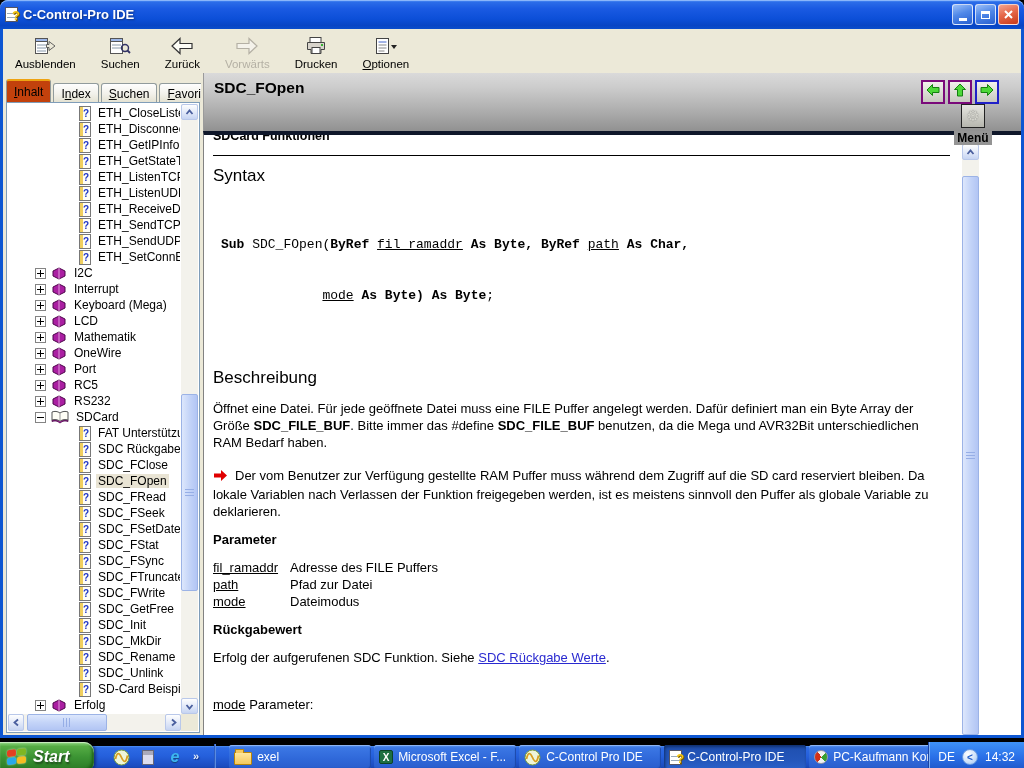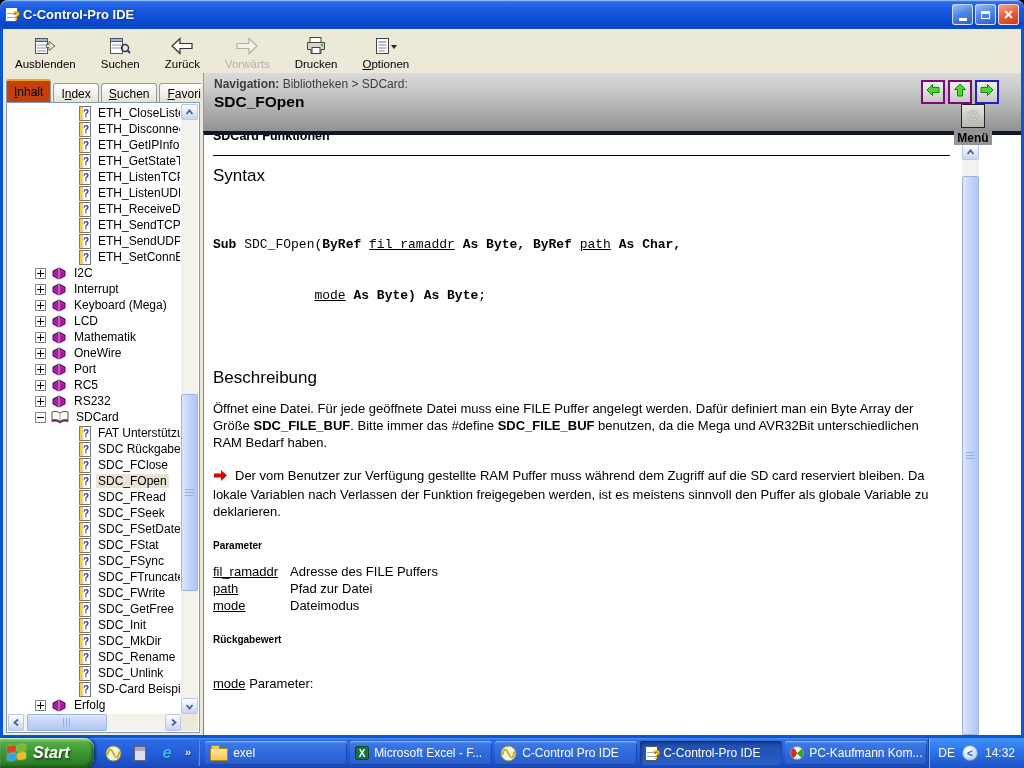--- a/index.html
+++ b/index.html
@@ -97,35 +97,35 @@
 
   
   .content{position:absolute;left:200px;right:0;top:102px;bottom:0;background:#fff;
     border-left:1px solid #828282;border-top:4px solid #0f172a;box-sizing:border-box;overflow:hidden;}
   .content-inner{position:absolute;left:9px;top:-6px;width:737px;font-size:13px;color:#000;}
   .clip-head{font-weight:bold;font-size:12.5px;line-height:15px;}
   .content-inner hr{border:0;border-top:1px solid #000;margin:11px 0 0 0;}
   .h2{font-size:17px;line-height:20px;margin-top:10px;}
   .h2.besch{margin-top:30px;}
   .code{font-family:"Liberation Mono","DejaVu Sans Mono",monospace;font-size:13px;line-height:17px;white-space:pre;margin-top:15px;}
-  .code.grp{margin-top:16px;}
+  .code.grp{margin-top:16px;margin-left:8px;}
   .para{margin:12px 0 0 0;line-height:17px;}
   .para.note{margin-top:16px;}
   .para.mode-line{margin-top:30px;}
   .note-arrow{display:inline-block;margin-right:7px;vertical-align:-2px;}
-  .h-small{font-weight:bold;font-size:10px;margin-top:20px;}
+  .h-small{font-weight:bold;font-size:13px;margin-top:12px;}
   .params{margin-top:12px;line-height:17px;}
   .pn{display:inline-block;width:77px;}
   .content-sbv{position:absolute;top:9px;right:42px;width:17px;bottom:0;}
   .content-sbv .up{top:0;left:0;}
   .content-sbv .sb-thumb{left:0;width:17px;top:32px;bottom:0;}
 
   
-  #taskbar{position:absolute;left:0;bottom:0;width:1024px;height:30px;display:flex;align-items:center;
-    background:linear-gradient(180deg,#4f91f4 0%,#2d6ae4 8%,#2560dc 45%,#1c4cc0 92%,#1845ae 100%);}
+  #taskbar{position:absolute;left:0;bottom:0;width:1024px;height:22px;display:flex;align-items:center;
+    background:linear-gradient(180deg,#4f91f4 0%,#2d6ae4 8%,#2560dc 45%,#1c4cc0 92%,#1845ae 100%);gap:8px;}
   .start-btn{flex:0 0 auto;width:94px;height:30px;border-radius:0 10px 10px 0;display:flex;align-items:center;gap:5px;
     padding-left:7px;box-sizing:border-box;
     background:linear-gradient(180deg,#8ed880 0%,#55ac44 15%,#3c9434 50%,#2e7f27 85%,#256e1f 100%);
     box-shadow:inset 0 1px 1px #cfeec6,inset -2px -2px 3px #1a5c14,2px 0 3px rgba(0,0,30,.45);}
   .start-label{color:#fff;font-weight:bold;font-style:italic;font-size:16px;text-shadow:1px 2px 2px #1e4a1a;}
   .flag{width:21px;height:17px;display:grid;grid-template-columns:9px 9px;grid-template-rows:7px 7px;gap:1px;transform:skewY(-6deg);}
   .flag span{border-radius:2px;box-shadow:0 0 2px rgba(255,255,255,.6);}
   .quick{display:flex;align-items:center;gap:9px;padding:0 6px 0 10px;}
   .q-ico{width:18px;height:18px;display:flex;align-items:center;justify-content:center;}
   .q-more{color:#e8f0fc;font-weight:bold;font-size:11px;letter-spacing:-1px;text-shadow:1px 1px 1px rgba(10,30,90,.6);align-self:flex-start;margin-top:2px;}
@@ -569,21 +569,20 @@
               </svg>
             </div>
         </div>
         <div class="sb-corner"></div>
       </div>
     </div>
 
     <div class="splitter"></div>
 
     <div class="content-header">
-      <div class="nav-line1"><span class="b">Navigation:</span> <span>Bibliotheken &gt; SDCard:</span></div>
       <div class="topic-title">SDC_FOpen</div>
       <div class="nav-btns">
           <div class="nav-btn">
             <span><svg width="16" height="16" viewBox="0 0 16 16">
                 <g transform="rotate(180 8 8)">
                   <path d="M2 5.5 h6.5 V2.5 L14 8 L8.5 13.5 V10.5 H2 Z" fill="#4ed838" stroke="#15800f"></path>
                 </g>
               </svg></span>
           </div>
           <div class="nav-btn">
@@ -623,20 +622,21 @@
         <p class="para note"><span class="note-arrow"><svg width="15" height="13" viewBox="0 0 15 13">
                 <path d="M1 4.5 h7 V1 l6 5.5 -6 5.5 V8.5 H1 Z" fill="#e00000"></path>
               </svg></span><span><span>Der vom Benutzer zur Verfügung gestellte RAM Puffer muss während dem Zugriff auf die SD card reserviert bleiben. Da lokale Variablen nach Verlassen der Funktion freigegeben werden, ist es meistens sinnvoll den Puffer als globale Variable zu deklarieren.</span></span></p>
         <div class="h-small">Parameter</div>
         <div class="params">
             <div class="param-row"><span class="pn"><span class="u">fil_ramaddr</span></span><span class="pd">Adresse des FILE Puffers</span></div>
             <div class="param-row"><span class="pn"><span class="u">path</span></span><span class="pd">Pfad zur Datei</span></div>
             <div class="param-row"><span class="pn"><span class="u">mode</span></span><span class="pd">Dateimodus</span></div>
           </div>
         <div class="h-small">Rückgabewert</div>
+        <p class="para"><span>Erfolg der aufgerufenen SDC Funktion. Siehe </span><span class="link">SDC Rückgabe Werte</span><span>.</span></p>
         <p class="para mode-line"><span class="u">mode</span><span> Parameter:</span></p>
 
       </div>
       <div class="content-sbv sb-track">
         <div class="sb-btn up">
             <svg width="9" height="9" viewBox="0 0 9 9">
               <g transform="rotate(0 4.5 4.5)">
                 <path d="M1.5 6 L4.5 2.5 L7.5 6" fill="none" stroke="#4a5f9e" stroke-width="1.8"></path>
               </g>
             </svg>

